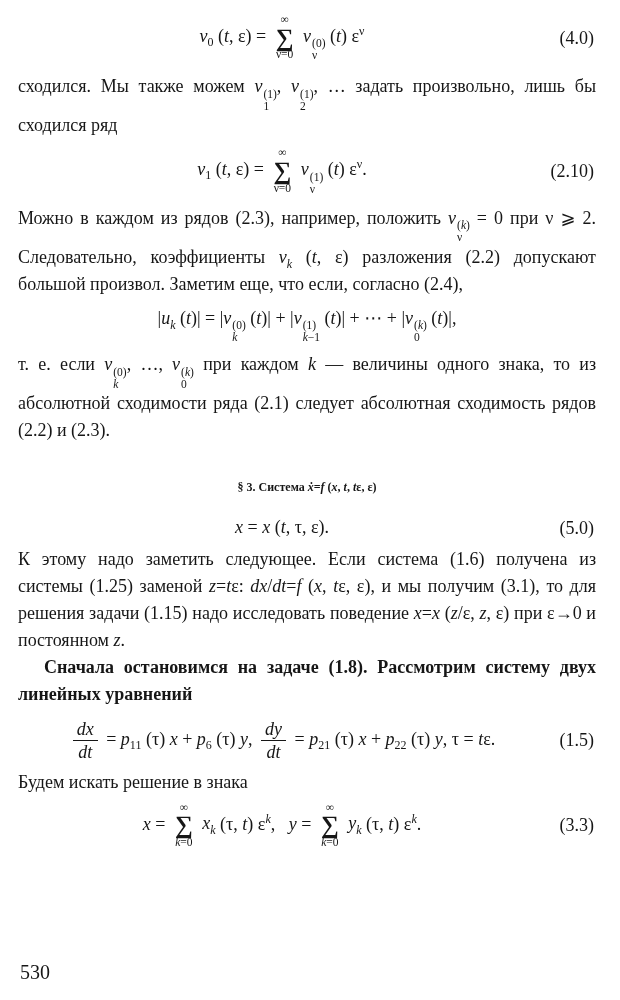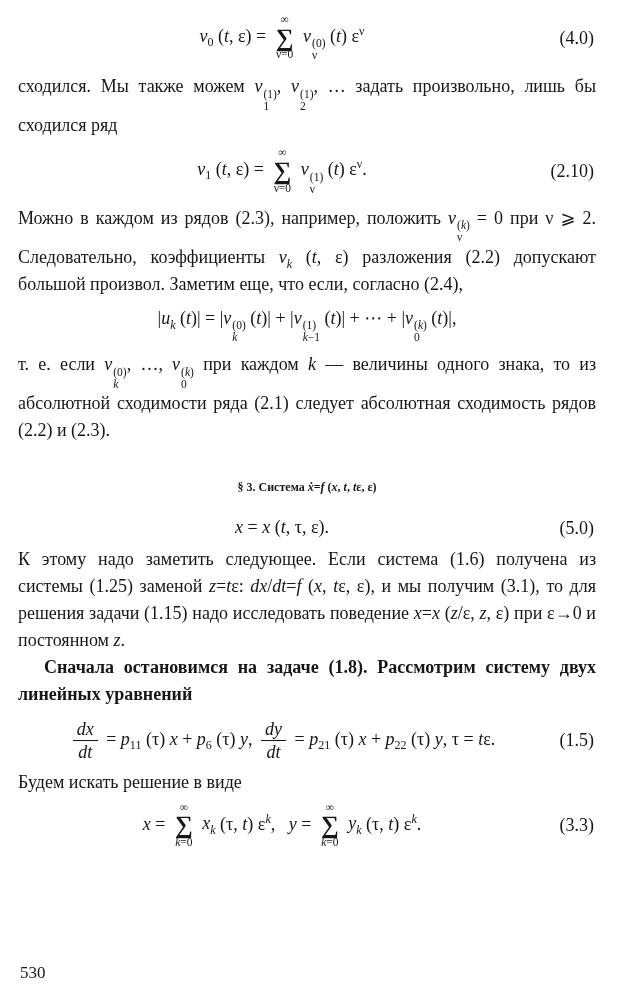--- a/index.html
+++ b/index.html
@@ -83,21 +83,21 @@
     font-weight: bold;
     text-align: center;
     font-size: 12px;
     margin: 30px 0 16px;
     text-indent: 0;
   }
   .pageno {
     position: absolute;
     left: 20px;
     bottom: 14px;
-    font-size: 17px;
+    font-size: 20px;
     text-align: right;
     margin-top: 6px;
   }
 </style>
 </head>
 <body>
 
 <div class="page">
 
   <div class="eq numbered eq-29">
@@ -174,21 +174,21 @@
     <span class="math"><span class="frac">
           <span class="num"><i>dx</i></span>
           <span class="den"><i>dt</i></span>
         </span> = <i>p</i><sub>11</sub> (τ) <i>x</i> + <i>p</i><sub>6</sub> (τ) <i>y</i>, <span class="frac">
           <span class="num"><i>dy</i></span>
           <span class="den"><i>dt</i></span>
         </span> = <i>p</i><sub>21</sub> (τ) <i>x</i> + <i>p</i><sub>22</sub> (τ) <i>y</i>, τ = <i>t</i>ε.</span>
     <span class="eqno">(1.5)</span>
   </div>
 
-  <p class="para">Будем искать решение в виде</p>
+  <p class="para">Будем искать решение в знака</p>
 
   <div class="eq numbered eq-33">
     <span class="math"><i>x</i> = <span class="sum">
           <span class="lim">∞</span>
           <span class="sigma">∑</span>
           <span class="lim"><i>k</i>=0</span>
         </span> <i>x<sub>k</sub></i> (τ, <i>t</i>) ε<sup><i>k</i></sup>, &nbsp; <i>y</i> = <span class="sum">
           <span class="lim">∞</span>
           <span class="sigma">∑</span>
           <span class="lim"><i>k</i>=0</span>

